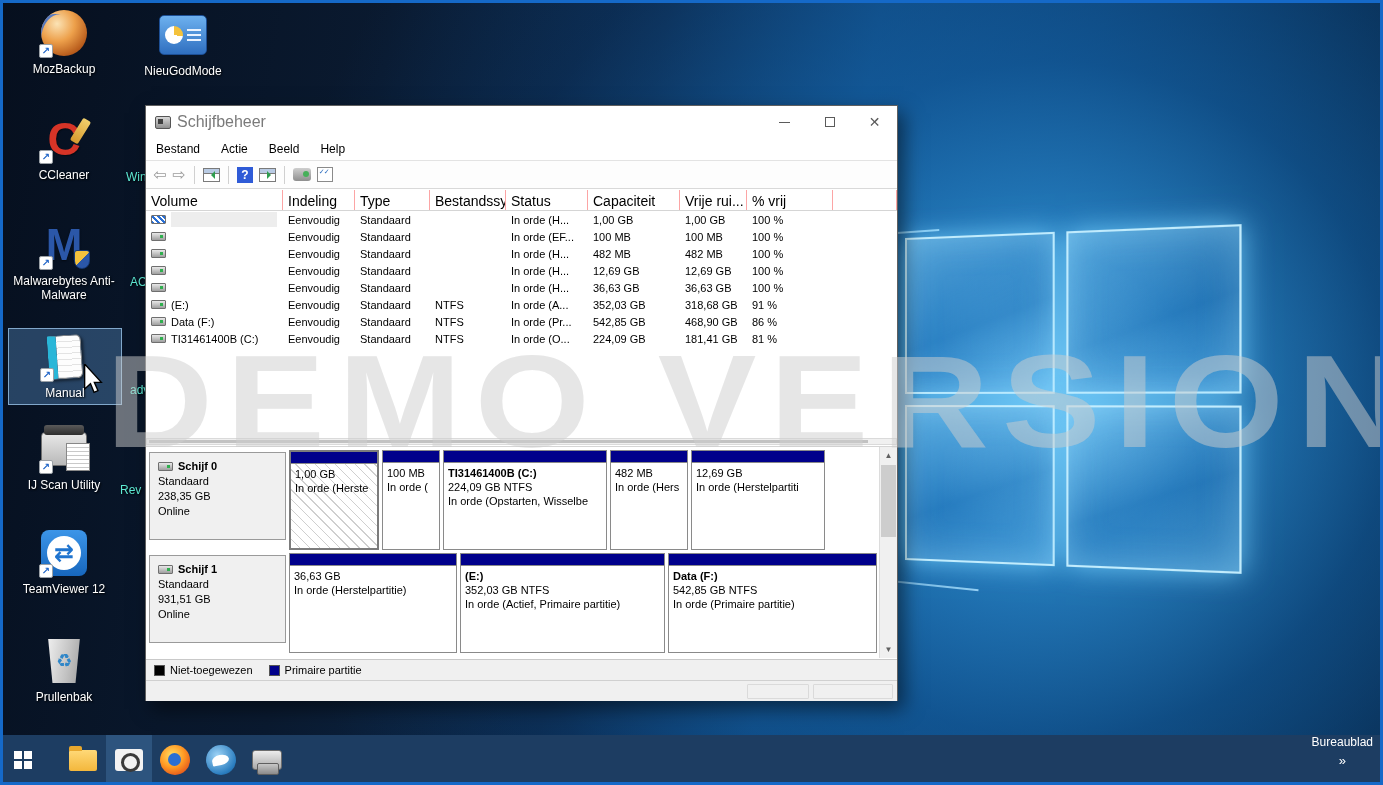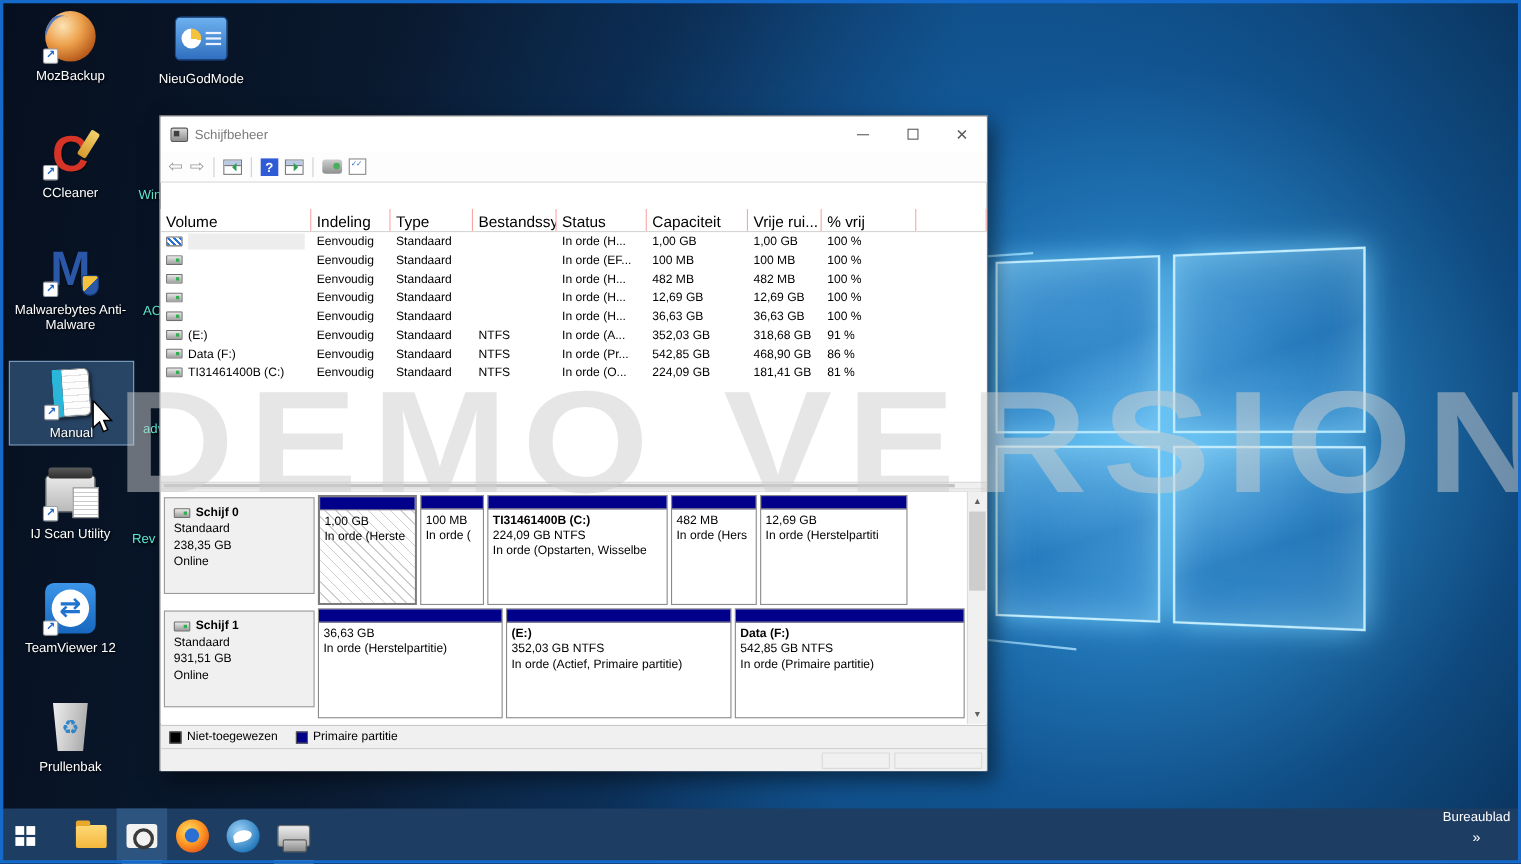--- a/index.html
+++ b/index.html
@@ -46,21 +46,21 @@
   .art-bin { width:36px; height:44px; background:linear-gradient(100deg,#f2f2f2,#c2c2c2 60%,#9d9d9d); clip-path:polygon(6% 0, 94% 0, 82% 100%, 18% 100%); display:flex; align-items:center; justify-content:center; color:#2f86c8; font-size:18px; }
 
   
   .cursor { position:absolute; z-index:300; }
 
   
   .window { position:absolute; left:145px; top:105px; width:753px; height:596px; background:#fff; border:1px solid #5f5f5f; box-shadow:6px 8px 18px rgba(0,0,0,.5); z-index:10; font-size:11px; color:#000; }
   .titlebar { height:32px; display:flex; align-items:center; padding-left:9px; background:#fff; }
   .title-ic { width:16px; height:13px; background:linear-gradient(#d8d8d8,#8f8f8f); border:1px solid #555; border-radius:2px; position:relative; margin-right:6px; }
   .title-ic::after { content:""; position:absolute; left:2px; top:2px; width:5px; height:5px; background:#3f3f3f; }
-  .title-txt { font-size:12px; color:#7a7a7a; flex:1; }
+  .title-txt { font-size:16px; color:#7a7a7a; flex:1; }
   .winbtn { width:45px; height:32px; display:flex; align-items:center; justify-content:center; color:#5b5b5b; }
   .winbtn .mini { width:11px; height:1px; background:#5b5b5b; }
   .winbtn .maxi { width:10px; height:10px; border:1px solid #5b5b5b; }
   .winbtn .clos { font-size:14px; line-height:14px; }
   .menubar { height:23px; display:flex; align-items:center; padding-left:10px; gap:21px; font-size:12px; border-bottom:1px solid #e3e3e3; }
   .toolbar { height:28px; display:flex; align-items:center; padding-left:7px; gap:6px; border-bottom:1px solid #d9d9d9; background:#fdfdfd; }
   .tsep { width:1px; height:18px; background:#d0d0d0; margin:0 2px; }
   .nav-ar { font-size:16px; color:#9a9a9a; line-height:16px; }
   .tb-win { width:17px; height:14px; border:1px solid #7a7a7a; background:#fff; position:relative; }
   .tb-win::before { content:""; position:absolute; left:0; right:0; top:0; height:4px; background:#b9cbe4; border-bottom:1px solid #7a7a7a; }
@@ -231,20 +231,26 @@
     <div class="title-txt">Schijfbeheer</div>
     <div class="winbtn">
         <span class="mini"></span>
       </div>
     <div class="winbtn">
         <span class="maxi"></span>
       </div>
     <div class="winbtn">
         <span class="clos">✕</span>
       </div>
+  </div>
+  <div class="menubar">
+    <span>Bestand</span>
+    <span>Actie</span>
+    <span>Beeld</span>
+    <span>Help</span>
   </div>
   <div class="toolbar">
     <span class="nav-ar">⇦</span>
     <span class="nav-ar">⇨</span>
     <span class="tsep"></span>
     <span class="tb-win left"></span>
     <span class="tsep"></span>
     <span class="tb-help">?</span>
     <span class="tb-win right"></span>
     <span class="tsep"></span>

